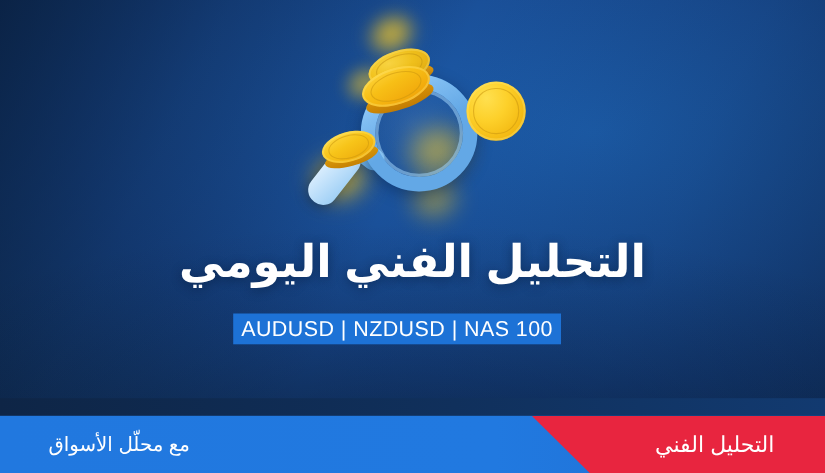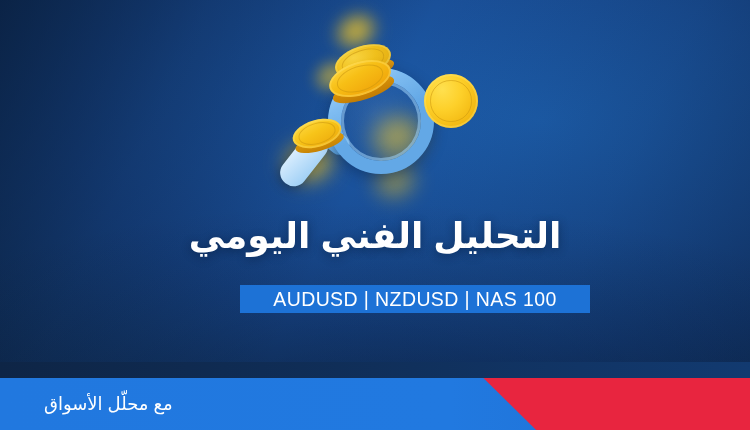--- a/index.html
+++ b/index.html
@@ -170,33 +170,33 @@
     transform: rotate(38deg);
   }
 
   
   .headline {
     position: absolute;
     left: 0; right: 0;
     top: 216px;
     text-align: center;
     color: #ffffff;
-    font-size: 36px;
+    font-size: 41px;
     font-weight: 700;
     letter-spacing: 0.2px;
     line-height: 1.1;
     text-shadow: 0 2px 10px rgba(5,20,44,0.45);
     direction: rtl;
   }
 
   .badge {
     position: absolute;
-    left: 240px;
+    left: 212px;
     top: 285px;
-    width: 350px;
+    width: 298px;
     height: 28px;
     background: #1d72d6;
     display: flex;
     align-items: center;
     justify-content: center;
     color: #ffffff;
     font-size: 19.5px;
     font-weight: 400;
     letter-spacing: 0.4px;
     direction: ltr;
@@ -314,15 +314,16 @@
 
   <div class="darkstrip"></div>
 
   <div class="bottombar">
 
     <div class="left-credit">
       <span class="credit-role">مع محلّل الأسواق</span>
     </div>
 
     <div class="red-panel"></div>
+    <div class="red-label">التحليل الفني</div>
   </div>
 
 </div>
 
 </body></html>

